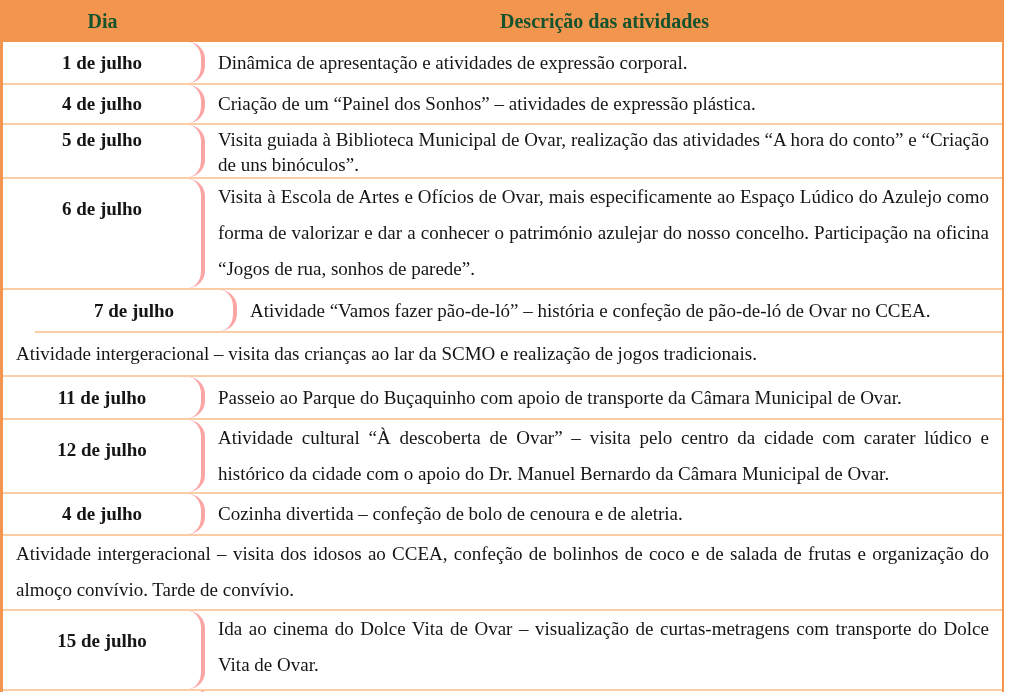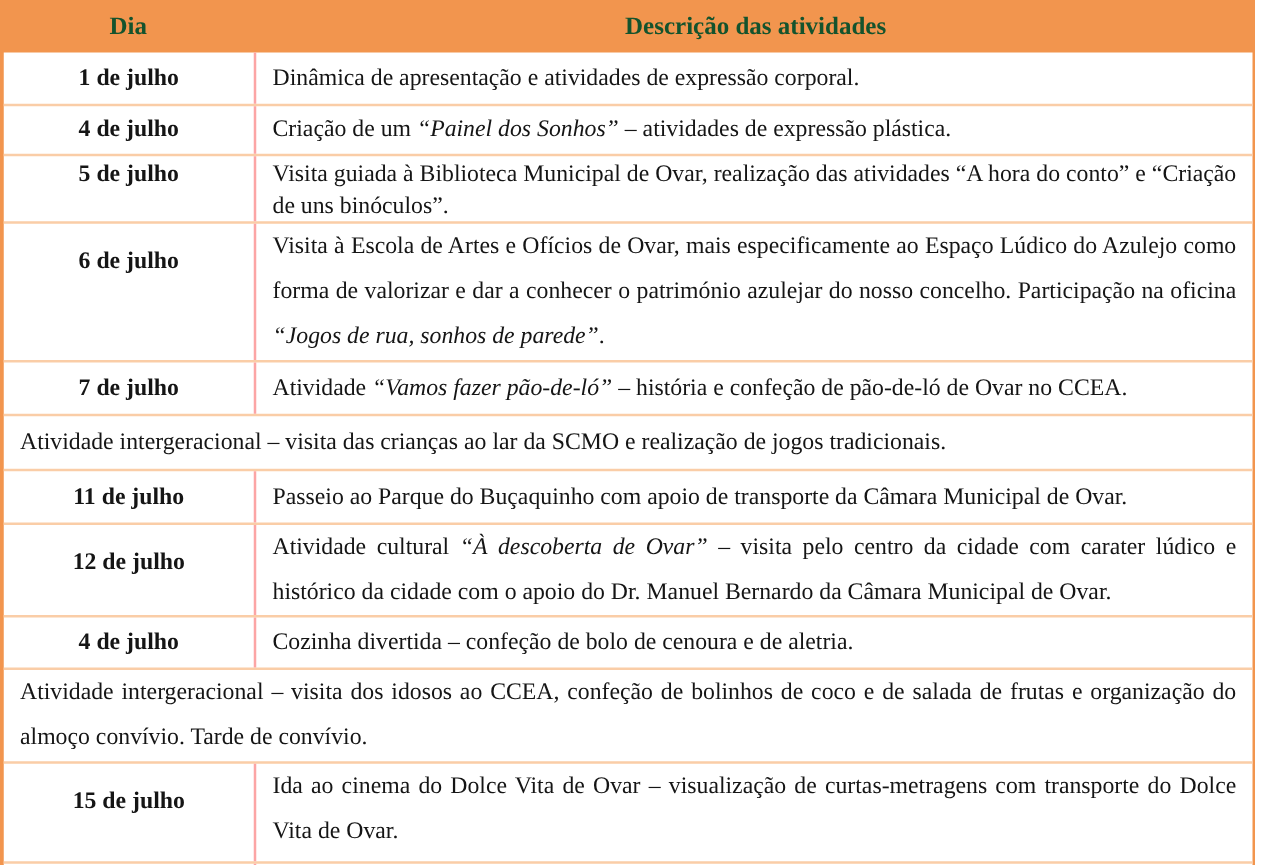--- a/index.html
+++ b/index.html
@@ -27,51 +27,52 @@
     font-weight:bold;
     font-size:20px;
     align-items:center;
   }
   .hdr .hday { width:205px; text-align:center; }
   .hdr .hdesc { flex:1; text-align:center; }
 
   .row { display:flex; border-bottom:2px solid #FACDA7; }
   .day {
     width:202px; flex:0 0 202px;
-    border-right:2px solid #fca5a5;
+    border-right:4px solid #fca5a5;
     display:flex; justify-content:center;
     font-weight:bold; font-size:19px;
     align-items:center;
+    border-radius:17px;
   }
   .desc {
     flex:1;
     padding:0 13px;
     font-size:19px;
     display:flex; align-items:center;
   }
   .desc p { width:100%; }
-  .it { font-style:italic; }
+  .it { }
 
   
   .ml .day { align-items:flex-start; }
   .ml .desc { align-items:flex-start; }
   .ml .desc p { text-align:justify; }
 
   .lh-tight .desc p, .lh-tight .day { line-height:25px; }
   .lh-tight .day, .lh-tight .desc { padding-top:2px; }
 
   .lh-wide .desc p { line-height:36px; }
   .lh-wide .day { line-height:36px; padding-top:12px; }
 
   
   .r1  { min-height:43px; }
   .r2  { min-height:40px; }
   .r3  { min-height:52px; }
   .r4  { min-height:111px; }
-  .r5  { min-height:43px; }
+  .r5  { min-height:43px;margin-left:32px; }
   .r6  { min-height:44px; }
   .r7  { min-height:43px; }
   .r8  { min-height:70px; }
   .r9  { min-height:42px; }
   .r10 { min-height:75px; }
   .r11 { min-height:80px; }
   .partial { min-height:5px; border-bottom:none; }
 </style>
 </head>
 <body>

